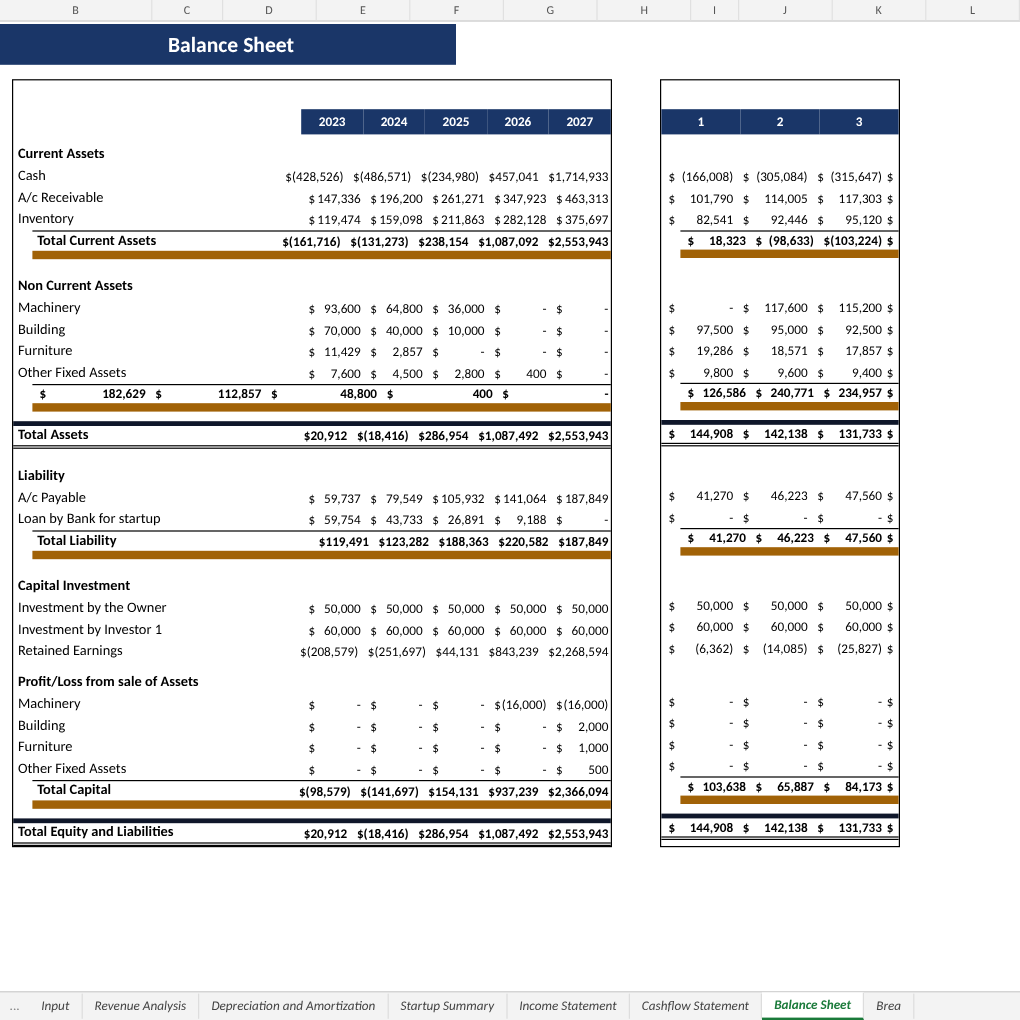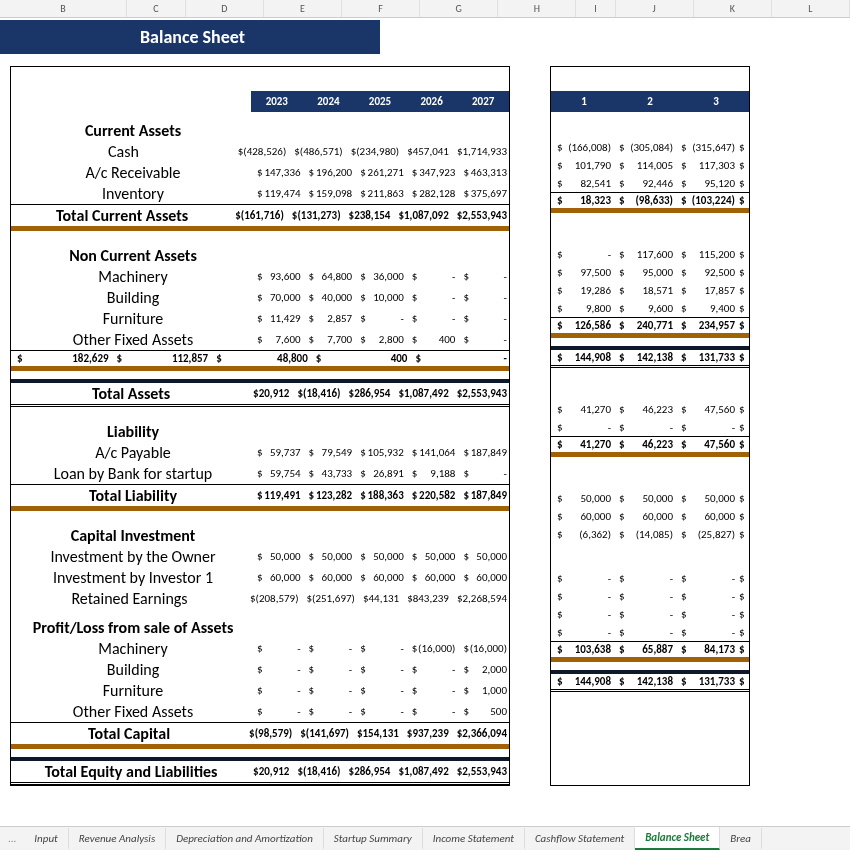--- a/index.html
+++ b/index.html
@@ -9,24 +9,24 @@
 .title-bar { background: #1a3668; color: #fff; font-size: 18px; font-weight: bold; padding: 6px 0 6px 140px; width: 380px; margin-top: 2px; }
 .sheet-area { display: flex; gap: 40px; padding: 0 10px; margin-top: 12px; }
 .panel { border: 1px solid #000; }
 .panel.left { width: 500px; }
 .panel.right { width: 200px; overflow: hidden; }
 .hdr-row { display: flex; }
 .hdr-row .label-col { width: 240px; }
 .hdr-row .yr { flex: 1; background: #1a3668; color: #fff; text-align: center; padding: 4px 0; font-weight: bold; font-size: 11px; }
 .panel.right .hdr-row .label-col { width: 0; }
 .row { display: flex; align-items: center; min-height: 18px; padding: 1px 0; }
-.row .label { width: 240px; padding-left: 4px; font-size: 16px; text-align: center; }
+.row .label { width: 240px; padding-left: 4px; font-size: 12px; }
 .row.section .label { font-weight: bold; }
 .row.total .label { font-weight: bold; }
-.row.total { border-top: 1px solid #000; border-bottom: 5px solid #a16207; }
+.row.total { border-top: 1px solid #000; border-bottom: 7px solid #a16207; margin-left: 16px; }
 .row.grand { border-top: 4px solid #0f172a; border-bottom: 3px double #000; }
 .row.grand .label, .row.grand .cell { font-weight: bold; }
 .row.total .cell { font-weight: bold; }
 .cell { flex: 1; display: flex; justify-content: space-between; padding: 0 2px 0 6px; font-size: 11px; white-space: nowrap; }
 .cell .cur { }
 .cell .val { text-align: right; }
 .spacer { height: 14px; }
 .spacer-sm { height: 8px; }
 .pad-top { height: 24px; }
 .tabs { position: absolute; bottom: 0; left: 0; right: 0; height: 24px; background: #f3f3f3; border-top: 1px solid #ccc; display: flex; align-items: center; font-size: 11px; }
@@ -233,21 +233,21 @@
         </div>
       </div>
       <div class="row ">
         <div class="label">Other Fixed Assets</div>
         <div class="cell">
           <span class="cur">$</span>
           <span class="val">7,600</span>
         </div>
         <div class="cell">
           <span class="cur">$</span>
-          <span class="val">7,700</span>
+          <span class="val">4,500</span>
         </div>
         <div class="cell">
           <span class="cur">$</span>
           <span class="val">2,800</span>
         </div>
         <div class="cell">
           <span class="cur">$</span>
           <span class="val">400</span>
         </div>
         <div class="cell">

